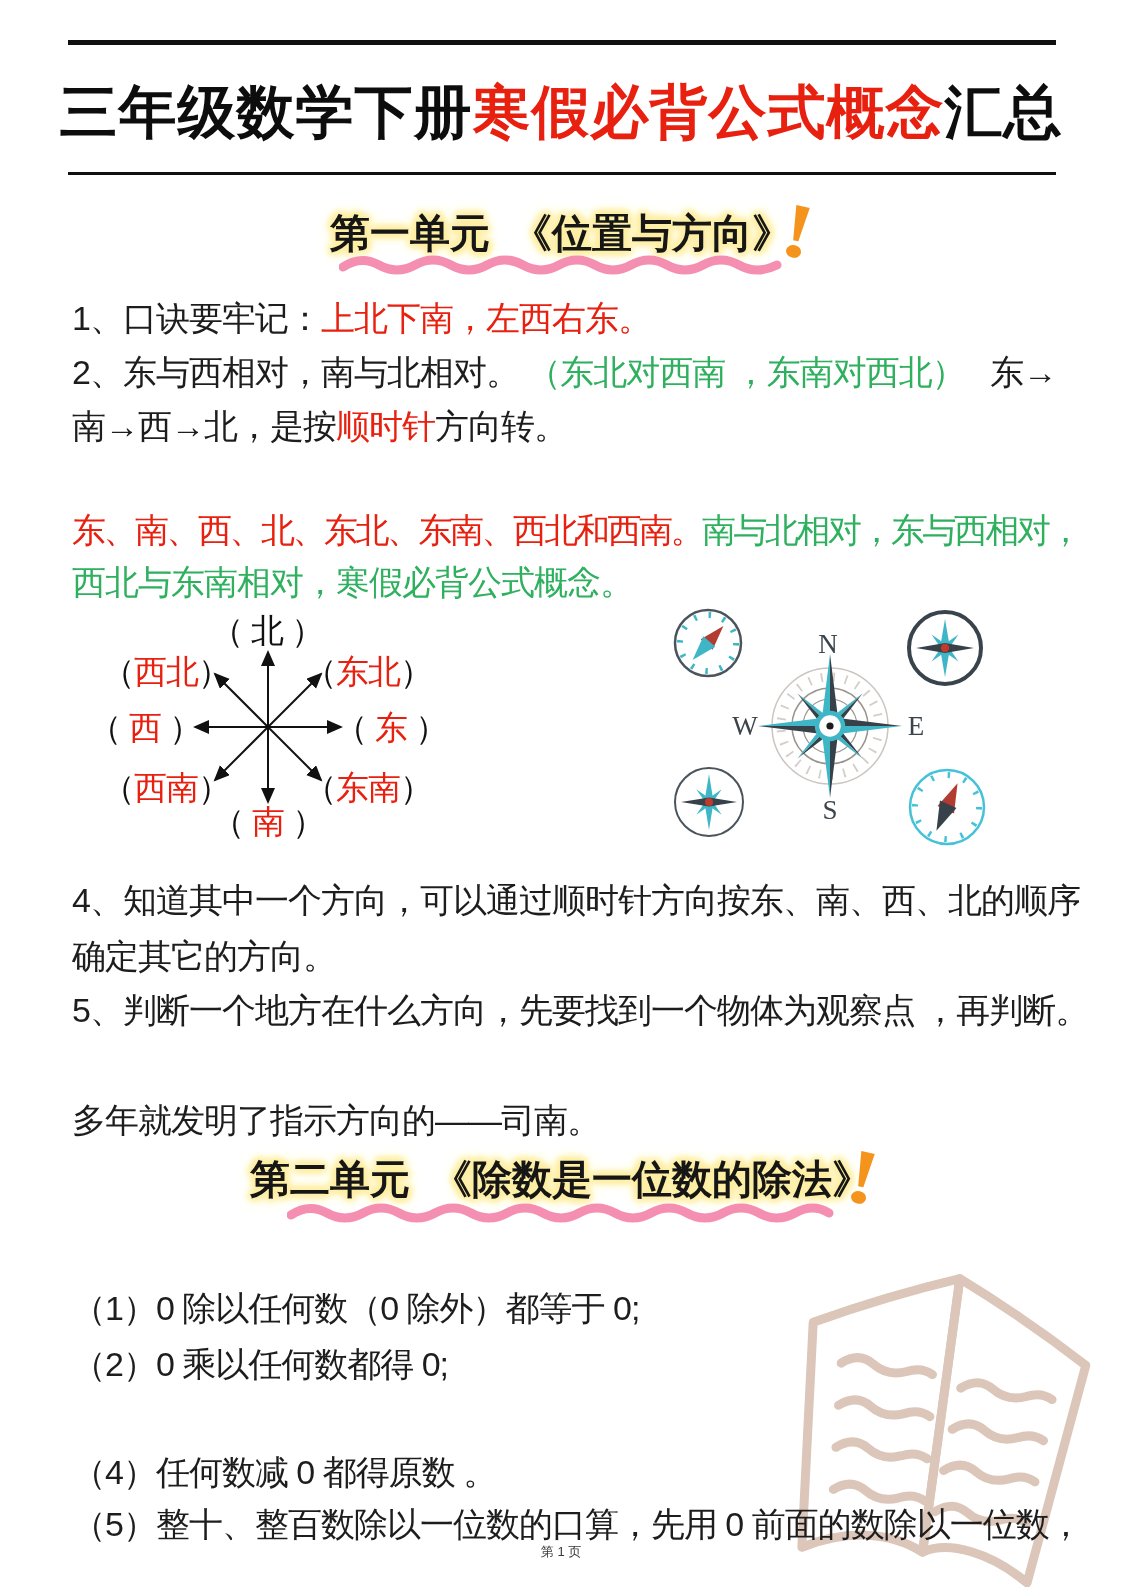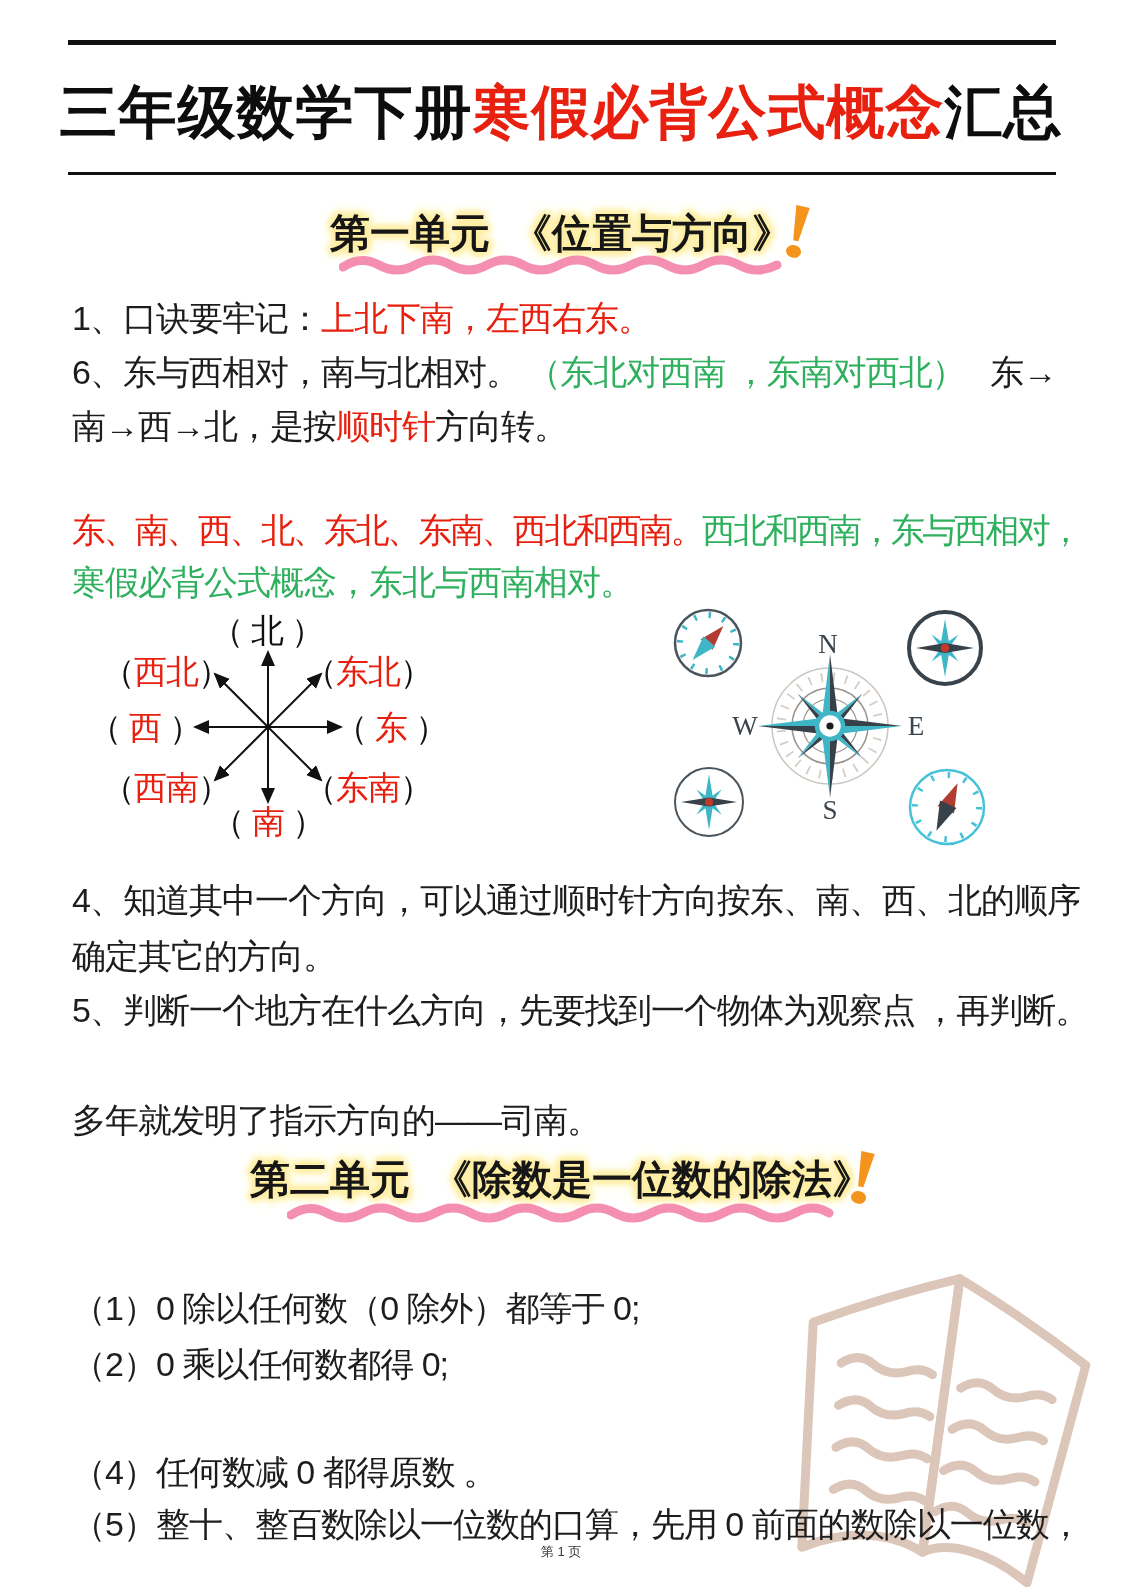--- a/index.html
+++ b/index.html
@@ -50,28 +50,28 @@
   <div class="rule rule-mid"></div>
 
   <div class="h h1">第一单元  《位置与方向》</div>
   <svg class="wave wave1" width="444" height="22" viewBox="0 0 444 22">
     <path d="M4 13 Q 22 1 40 11 T 76 11 T 112 11 T 148 11 T 184 11 T 220 11 T 256 11 T 292 11 T 328 11 T 364 11 T 400 11 T 438 11" fill="none" stroke="#f48fb1" stroke-width="9" stroke-linecap="round"></path>
   </svg>
   <div class="bang bang1">!</div>
 
   <div class="line" style="top:296px"><span>1、口诀要牢记：</span><span class="red">上北下南，左西右东。</span></div>
 
-  <div class="line" style="top:350px"><span>6、东与西相对，南与北相对。 </span><span class="green">（东北对西南 ，东南对西北）</span><span>   东→</span></div>
+  <div class="line" style="top:350px"><span>2、东与西相对，南与北相对。 </span><span class="green">（东北对西南 ，东南对西北）</span><span>   东→</span></div>
 
   <div class="line" style="top:404px"><span>南→西→北，是按</span><span class="red">顺时针</span><span>方向转。</span></div>
 
 
-  <div class="line tight" style="top:508px"><span class="red">东、南、西、北、东北、东南、西北和西南。</span><span class="green">西北和西南，东与西相对，</span></div>
-
-  <div class="line" style="top:560px"><span class="green">寒假必背公式概念，东北与西南相对。</span></div>
+  <div class="line tight" style="top:508px"><span class="red">东、南、西、北、东北、东南、西北和西南。</span><span class="green">南与北相对，东与西相对，</span></div>
+
+  <div class="line" style="top:560px"><span class="green">西北与东南相对，寒假必背公式概念。</span></div>
 
   <div class="dir-diagram">
     <svg class="dir-arrows" width="430" height="260" viewBox="0 0 430 260">
       <defs>
         <marker id="ah" markerWidth="10" markerHeight="8" refX="7" refY="3.5" orient="auto">
           <path d="M0 0 L8 3.5 L0 7 Z" fill="#111"></path>
         </marker>
       </defs>
       <g stroke="#111" stroke-width="2">
         <line x1="183" y1="129" x2="183" y2="54" marker-end="url(#ah)"></line>

